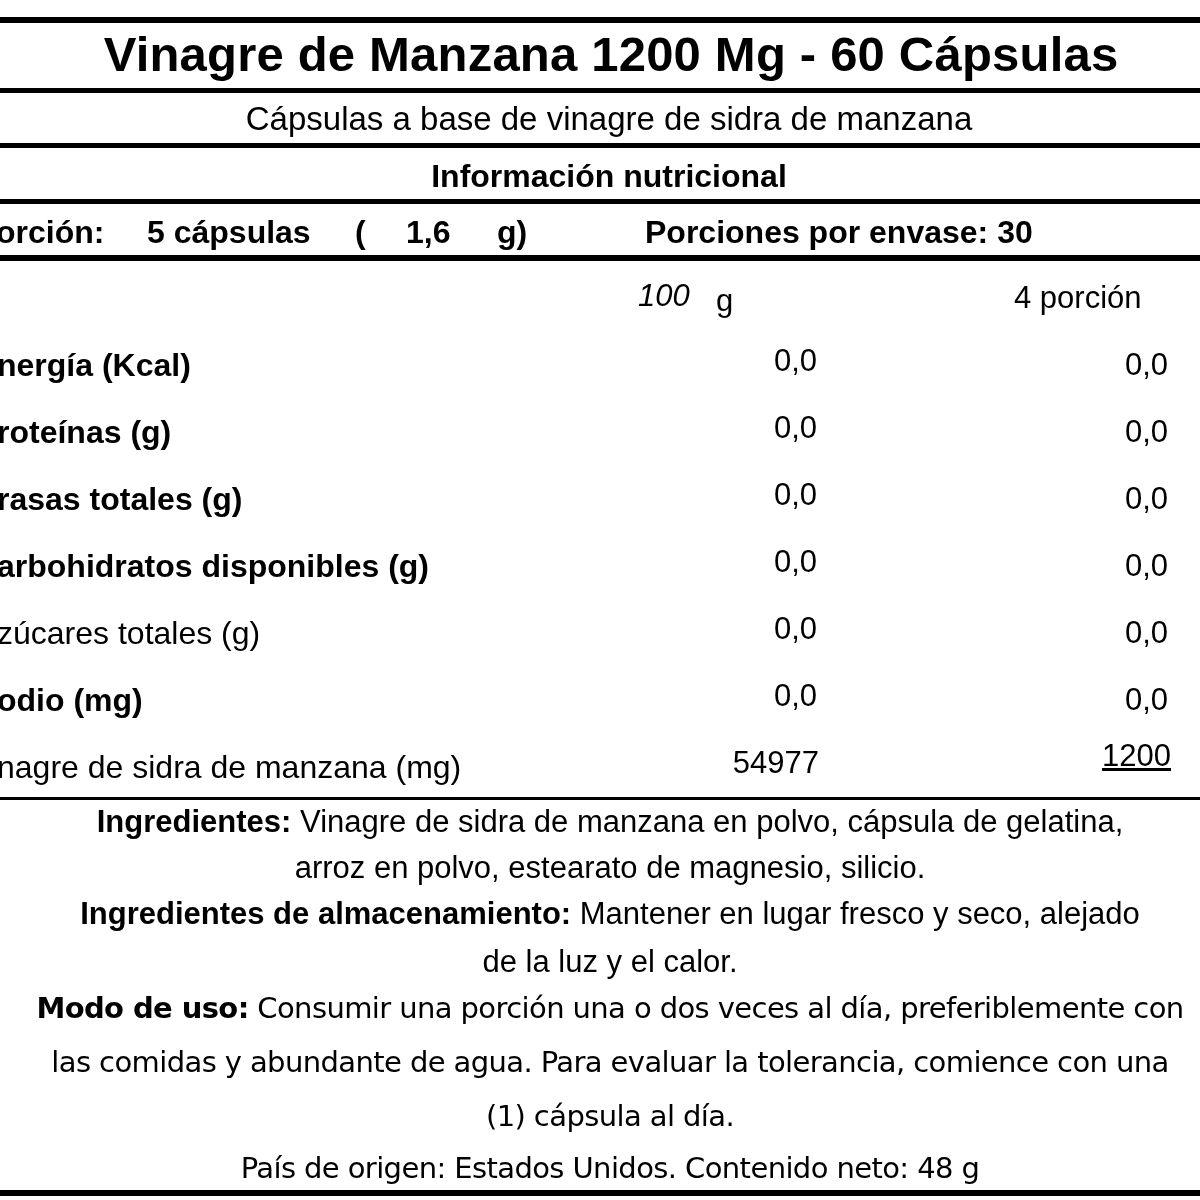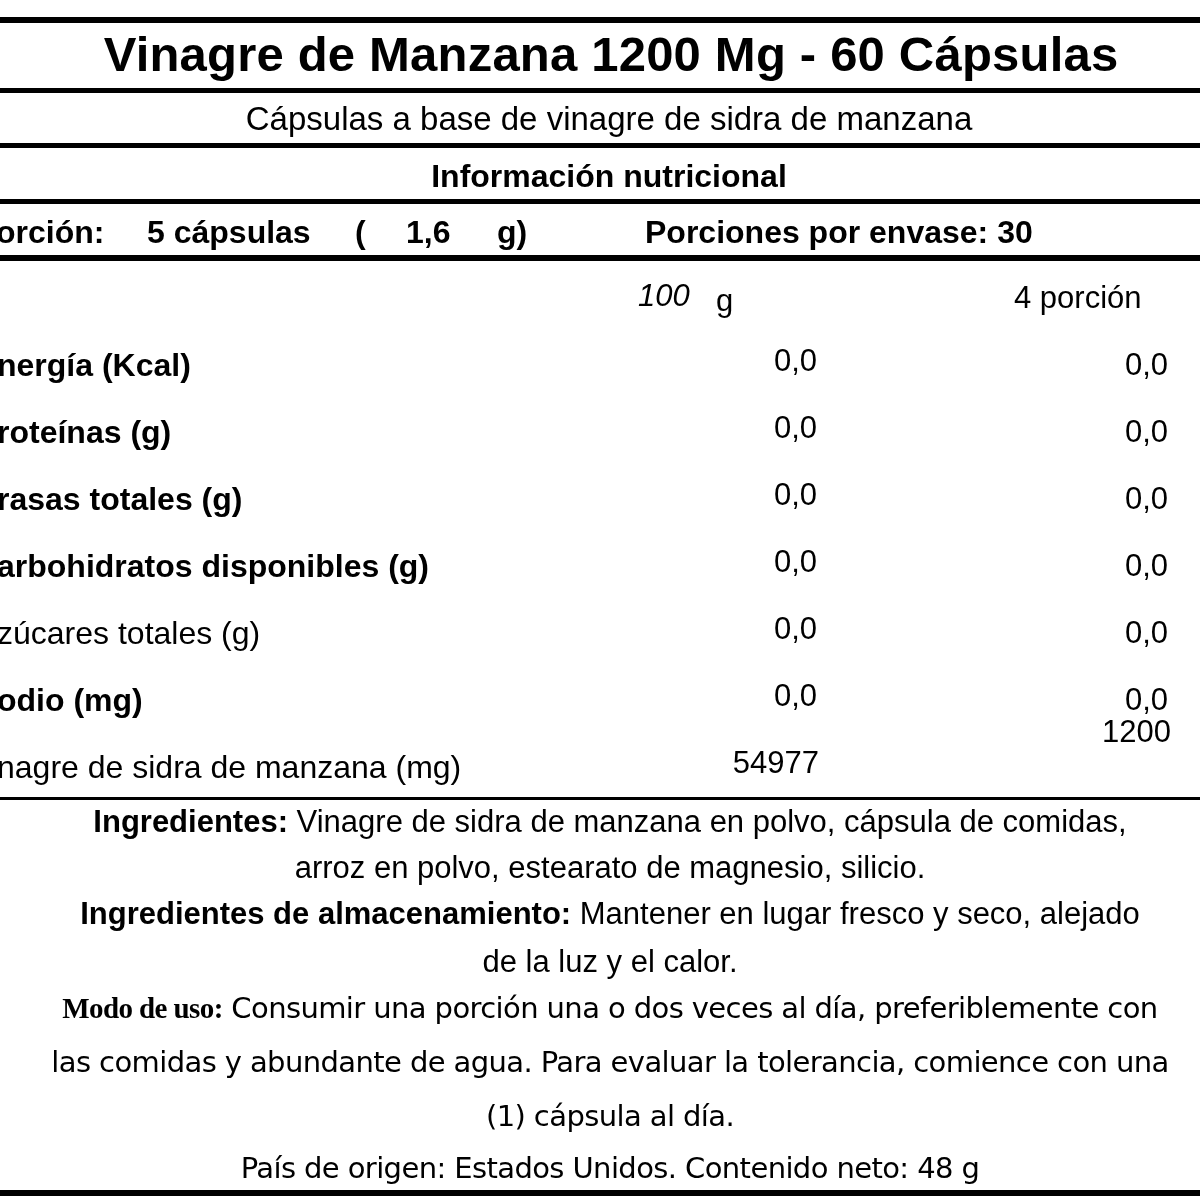--- a/index.html
+++ b/index.html
@@ -28,21 +28,21 @@
   .nutr-label { font-size: 32px; }
   .bold { font-weight: bold; }
   .val { font-size: 31px; text-align: right; width: 160px; }
   .para {
     font-size: 31px; text-align: center; left: -120px; width: 1460px;
   }
   .calibri {
     font-family: "DejaVu Sans", sans-serif; font-size: 29px; letter-spacing: -0.6px;
     text-align: center; left: -120px; width: 1460px;
   }
-  .calibri b { font-weight: bold; font-family: Liberation Serif, serif; }
+  .calibri b { font-weight: bold; }
   .para b { font-weight: bold; }
 </style>
 </head>
 <body>
 
 <div class="rule" style="top:17px;height:6px;"></div>
 <div class="rule" style="top:88px;height:5px;"></div>
 <div class="rule" style="top:143px;height:5px;"></div>
 <div class="rule" style="top:199px;height:5px;"></div>
 <div class="rule" style="top:255px;height:6px;"></div>
@@ -93,25 +93,25 @@
     <span class="abs val" style="left:1008px;top:615px;">0,0</span>
   </div>
   <div>
     <span class="abs nutr-label bold" style="left:-3px;top:682px;">odio (mg)</span>
     <span class="abs val" style="left:657px;top:678px;">0,0</span>
     <span class="abs val" style="left:1008px;top:682px;">0,0</span>
   </div>
   <div>
     <span class="abs nutr-label" style="left:-3px;top:749px;">nagre de sidra de manzana (mg)</span>
     <span class="abs val" style="left:659px;top:745px;">54977</span>
-    <span class="abs val" style="left:1011px;top:714px;">1200</span>
+    <span class="abs val" style="left:1011px;top:738px;text-decoration:underline;">1200</span>
   </div>
 </div>
 
-<div class="abs para" style="top:804px;"><b>Ingredientes:</b><span> Vinagre de sidra de manzana en polvo, cápsula de comidas,</span></div>
+<div class="abs para" style="top:804px;"><b>Ingredientes:</b><span> Vinagre de sidra de manzana en polvo, cápsula de gelatina,</span></div>
 <div class="abs para" style="top:850px;">arroz en polvo, estearato de magnesio, silicio.</div>
 
 <div class="abs para" style="top:896px;"><b>Ingredientes de almacenamiento:</b><span> Mantener en lugar fresco y seco, alejado</span></div>
 <div class="abs para" style="top:944px;">de la luz y el calor.</div>
 
 <div class="abs calibri" style="top:991px;"><b>Modo de uso:</b><span> Consumir una porción una o dos veces al día, preferiblemente con</span></div>
 <div class="abs calibri" style="top:1045px;">las comidas y abundante de agua. Para evaluar la tolerancia, comience con una</div>
 <div class="abs calibri" style="top:1099px;">(1) cápsula al día.</div>
 
 <div class="abs calibri" style="top:1151px;">País de origen: Estados Unidos. Contenido neto: 48 g</div>

